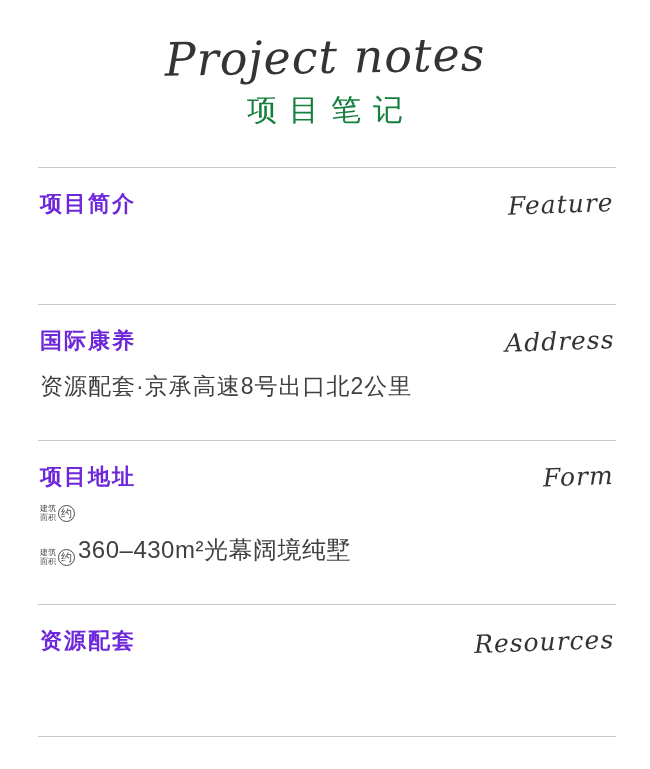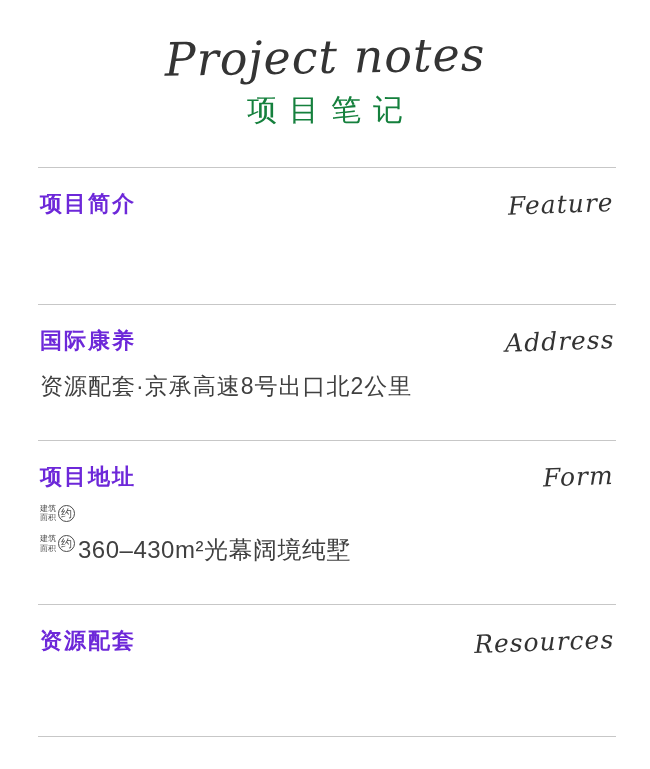--- a/index.html
+++ b/index.html
@@ -72,21 +72,21 @@
   .sec-content {
     margin-top: 16px;
     font-size: 23px;
     color: #404040;
     letter-spacing: 1px;
     line-height: 1.25;
   }
 
   .area-line {
     display: flex;
-    align-items: flex-start;
+    align-items: flex-end;
     margin-top: 12px;
   }
   .area-prefix {
     display: flex;
     align-items: center;
   }
   .prefix-stack {
     display: flex;
     flex-direction: column;
     font-size: 8px;

